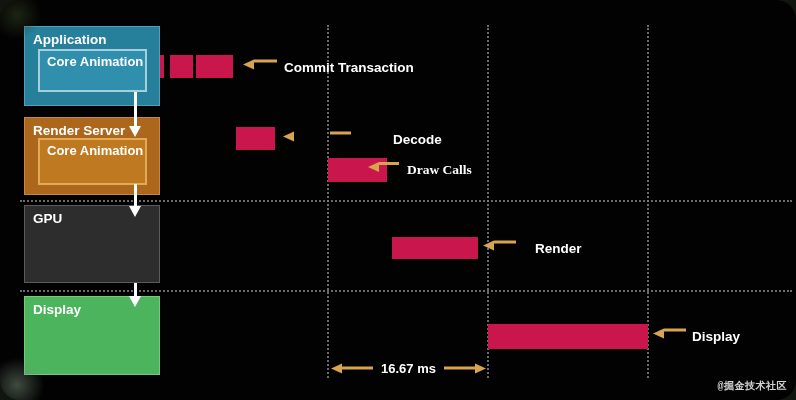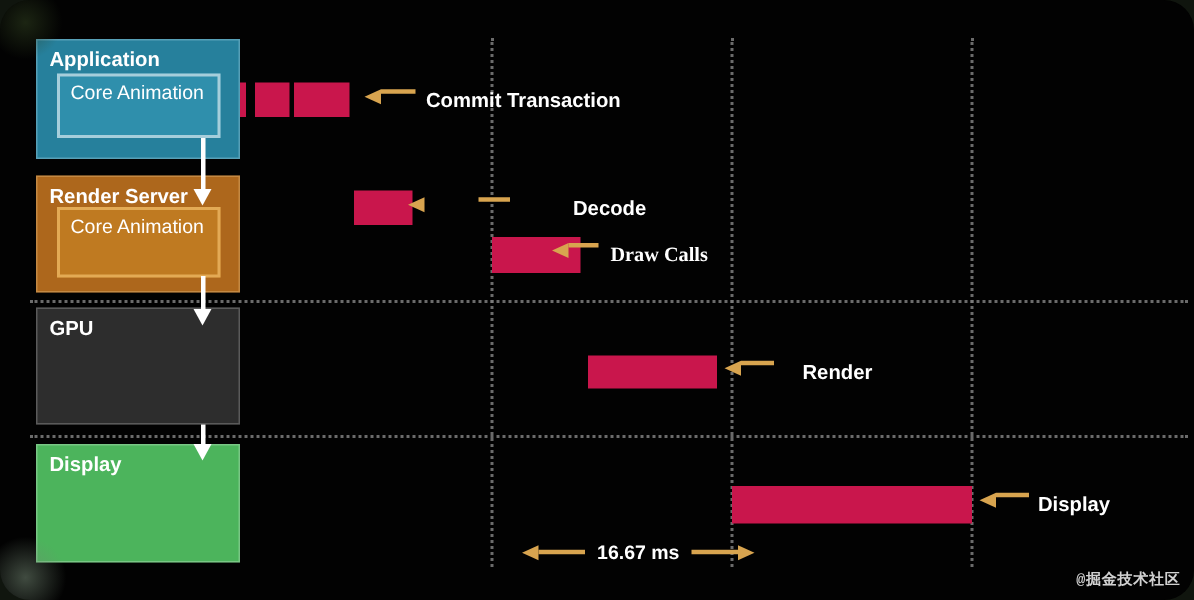--- a/index.html
+++ b/index.html
@@ -17,21 +17,21 @@
   .h1 { top:200px; } .h2 { top:290px; }
 
   
   .box { position:absolute; left:24px; width:136px; box-sizing:border-box;
          padding:5px 0 0 8px; font-size:13.5px; font-weight:700; }
   .box-app { top:26px;  height:80px; background:#26809c; border:1px solid rgba(180,220,235,.35); }
   .box-rs  { top:117px; height:78px; background:#ad671c; border:1px solid rgba(240,200,140,.35); }
   .box-gpu { top:205px; height:78px; background:#2d2d2d; border:1px solid #5a5a5a; }
   .box-dsp { top:296px; height:79px; background:#4cb45c; border:1px solid rgba(255,255,255,.25); }
   .inner { position:absolute; left:13px; width:109px; box-sizing:border-box;
-           padding:3px 0 0 7px; font-size:13px; font-weight:400; }
+           padding:3px 0 0 7px; font-size:13px; font-weight:700; }
   .inner-app { top:22px; height:43px; background:#2f8fac; border:2px solid #a6cedb; }
   .inner-rs  { top:20px; height:47px; background:#bf7a21; border:2px solid #e3aa55; }
 
   
   .fline { position:absolute; left:134px; width:3px; background:#fff; }
   .f1 { top:92px;  height:35px; }
   .f2 { top:184px; height:23px; }
   .f3 { top:283px; height:14px; }
   .fhead { position:absolute; left:129px; width:0; height:0;
            border-left:6.5px solid transparent; border-right:6.5px solid transparent;
@@ -51,27 +51,27 @@
   
   .callout { position:absolute; display:flex; align-items:flex-start;
              transform:translateY(-50%); white-space:nowrap; }
   .ah-l { width:0; height:0; border-top:5.5px solid transparent;
           border-bottom:5.5px solid transparent; border-right:11px solid #d8a44f; }
   .ah-r { width:0; height:0; border-top:5.5px solid transparent;
           border-bottom:5.5px solid transparent; border-left:11px solid #d8a44f; }
   .aline { height:2.5px; background:#d8a44f; }
   .ctext { font-size:13.5px; font-weight:700; color:#fff; }
   .c-commit { left:243px; top:67px; }  .c-commit .aline { width:23px; } .c-commit .ctext { margin-left:7px; }
-  .c-decode { left:272px; top:139px;gap:36px; } .c-decode .aline { width:21px; } .c-decode .ctext { margin-left:6px; }
+  .c-decode { left:283px; top:139px;gap:36px; } .c-decode .aline { width:21px; } .c-decode .ctext { margin-left:6px; }
   .c-draw   { left:368px; top:170px;font-family:Liberation Serif, serif; } .c-draw .aline   { width:20px; } .c-draw .ctext   { margin-left:8px; }
   .c-render { left:483px; top:248px; } .c-render .aline { width:22px; } .c-render .ctext { margin-left:7px;padding-left:12px; }
   .c-disp   { left:653px; top:336px; } .c-disp .aline   { width:22px; } .c-disp .ctext   { margin-left:6px; }
 
   
-  .frame { position:absolute; left:348px; top:368px; width:155px;
+  .frame { position:absolute; left:331px; top:368px; width:155px;
            display:flex; align-items:center; transform:translateY(-50%); }
   .frame .aline { flex:1; }
   .frame .ftext { font-size:13px; font-weight:700; margin:0 8px; white-space:nowrap; }
 
   
   .watermark { position:absolute; right:9px; bottom:7px; font-size:10px;
                font-weight:700; color:#e8e8e8; opacity:.9; letter-spacing:.5px;font-family:Liberation Mono, monospace; }
 
   
   .glow-bl { position:absolute; left:-14px; bottom:-16px; width:62px; height:62px;

